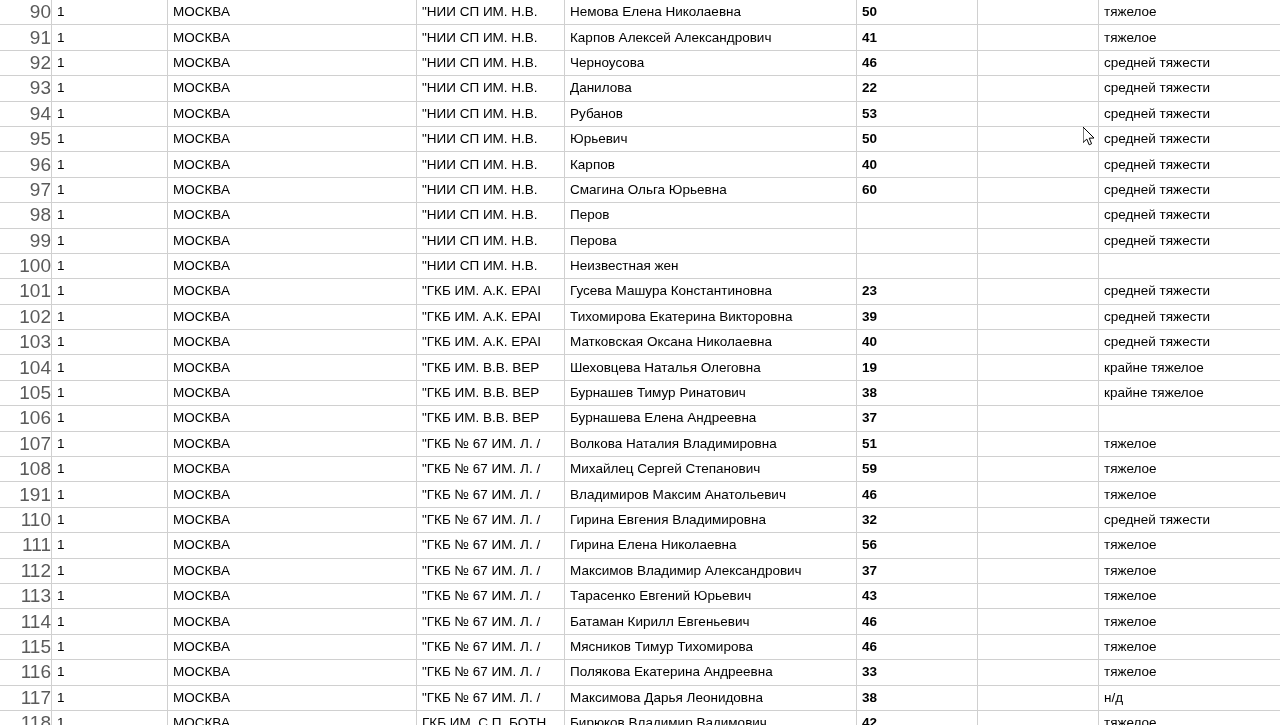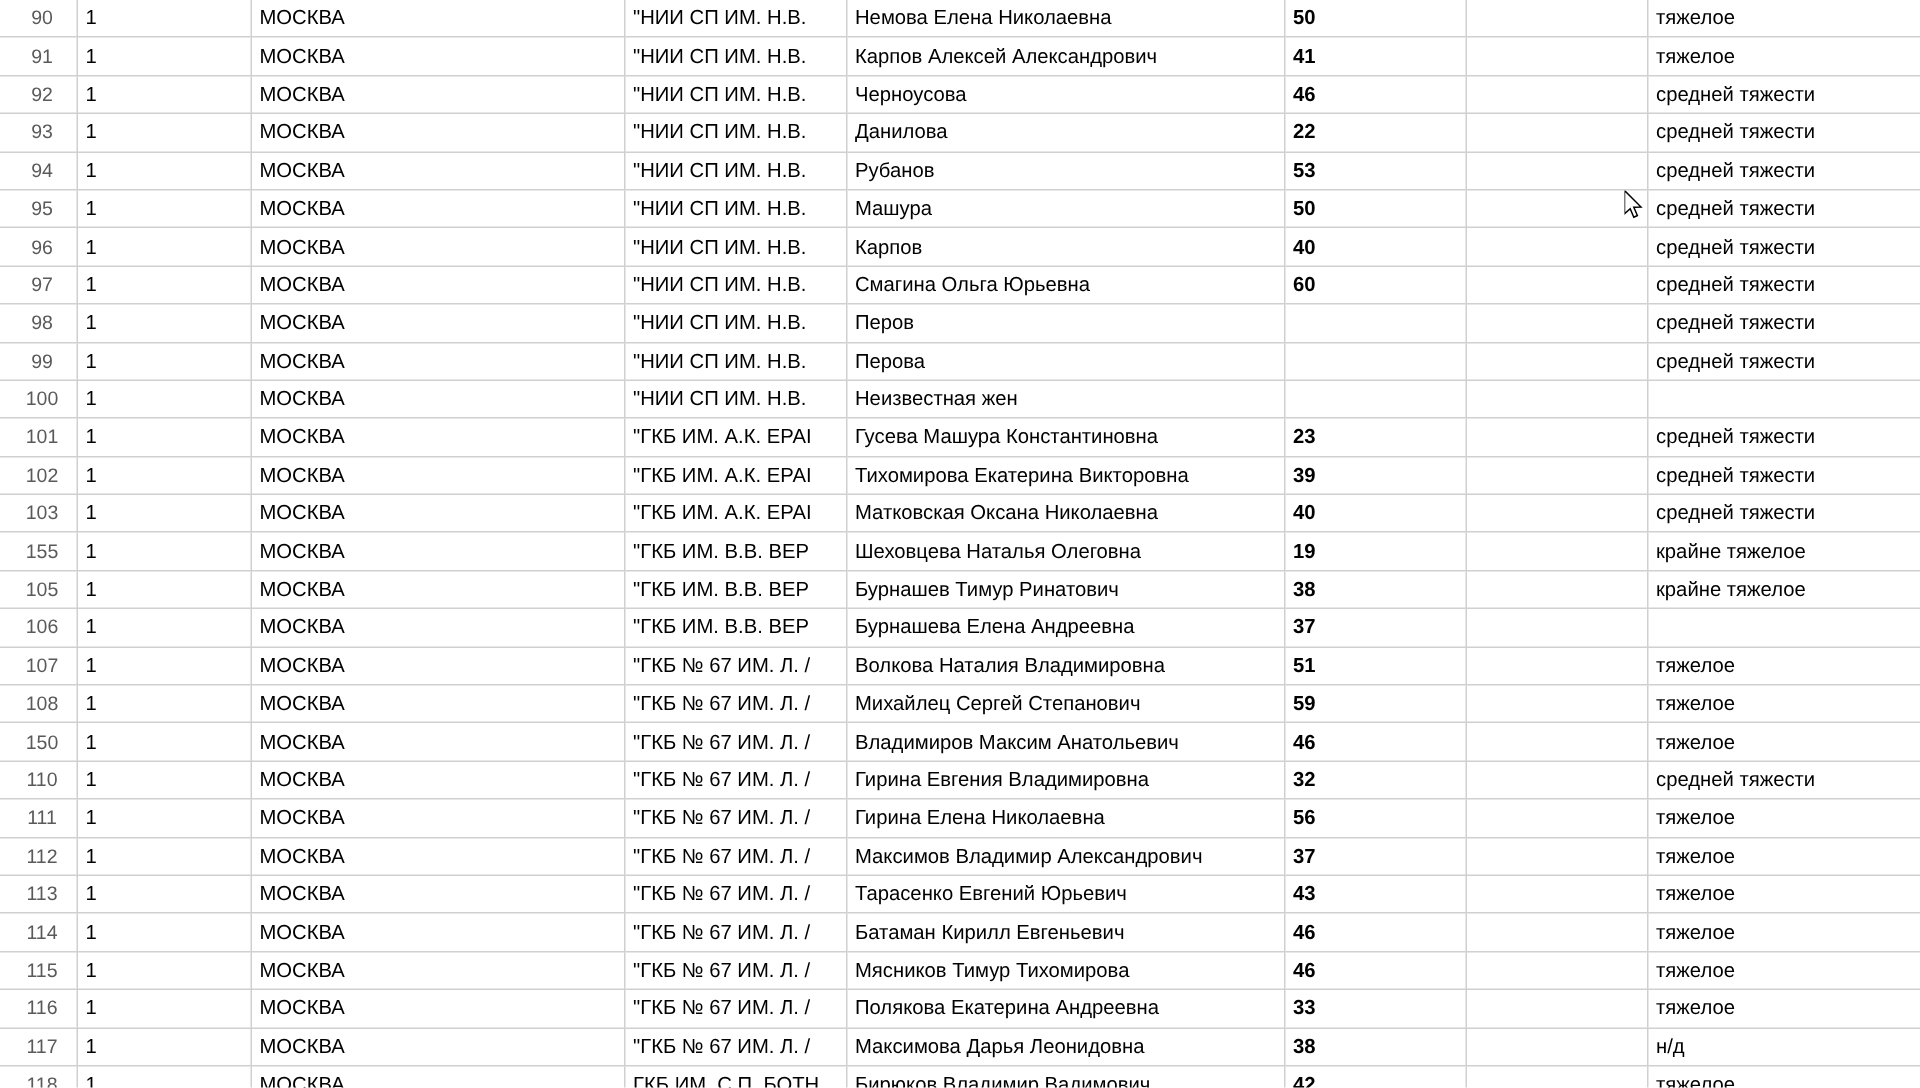--- a/index.html
+++ b/index.html
@@ -35,23 +35,23 @@
     white-space: nowrap;
     vertical-align: middle;
     line-height: 24px;
   }
   td.rowhdr {
     width: 46px;
     min-width: 46px;
     max-width: 46px;
     background: #ffffff;
     color: #5a5a5a;
-    text-align: center;
+    text-align: right;
     padding: 0;
-    font-size: 13px;
+    font-size: 19px;
     border-right: 1px solid #c8c8c8;
   }
   td.c-num {
     width: 110px;
   }
   td.c-region {
     width: 243px;
     margin-top: 15px;
   }
   td.c-hospital {
@@ -217,21 +217,21 @@
           <td class="c-num">
             <span class="clip">1</span>
           </td>
           <td class="c-region">
             <span class="clip">МОСКВА</span>
           </td>
           <td class="c-hospital">
             <span class="clip">"НИИ СП ИМ. Н.В.</span>
           </td>
           <td class="c-name">
-            <span class="clip">Машура</span>
+            <span class="clip">Юрьевич</span>
           </td>
           <td class="c-age">
             <span class="clip">50</span>
           </td>
           <td class="c-blank">
             <span class="clip"></span>
           </td>
           <td class="c-state">
             <span class="clip">средней тяжести</span>
           </td>
@@ -422,21 +422,21 @@
             <span class="clip">40</span>
           </td>
           <td class="c-blank">
             <span class="clip"></span>
           </td>
           <td class="c-state">
             <span class="clip">средней тяжести</span>
           </td>
         </tr>
         <tr>
-          <td class="rowhdr">155</td>
+          <td class="rowhdr">104</td>
           <td class="c-num">
             <span class="clip">1</span>
           </td>
           <td class="c-region">
             <span class="clip">МОСКВА</span>
           </td>
           <td class="c-hospital">
             <span class="clip">"ГКБ ИМ. В.В. ВЕР</span>
           </td>
           <td class="c-name">
@@ -542,21 +542,21 @@
             <span class="clip">59</span>
           </td>
           <td class="c-blank">
             <span class="clip"></span>
           </td>
           <td class="c-state">
             <span class="clip">тяжелое</span>
           </td>
         </tr>
         <tr>
-          <td class="rowhdr">150</td>
+          <td class="rowhdr">191</td>
           <td class="c-num">
             <span class="clip">1</span>
           </td>
           <td class="c-region">
             <span class="clip">МОСКВА</span>
           </td>
           <td class="c-hospital">
             <span class="clip">"ГКБ № 67 ИМ. Л. /</span>
           </td>
           <td class="c-name">

